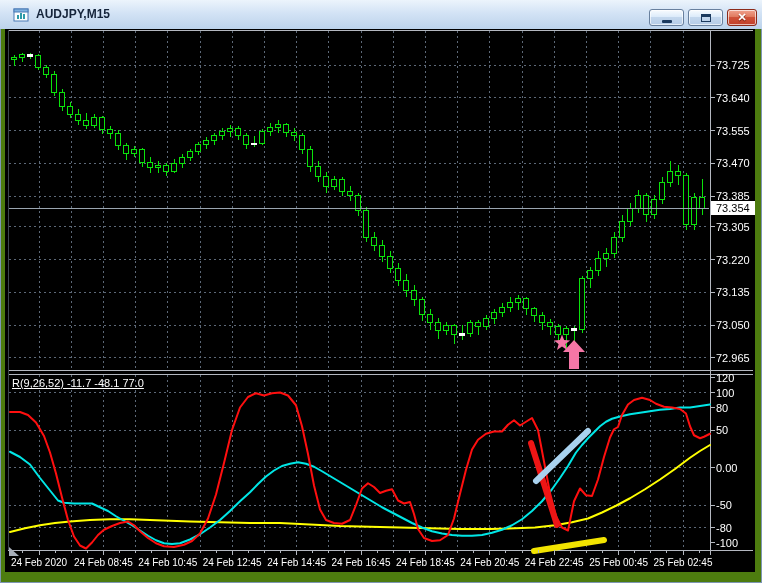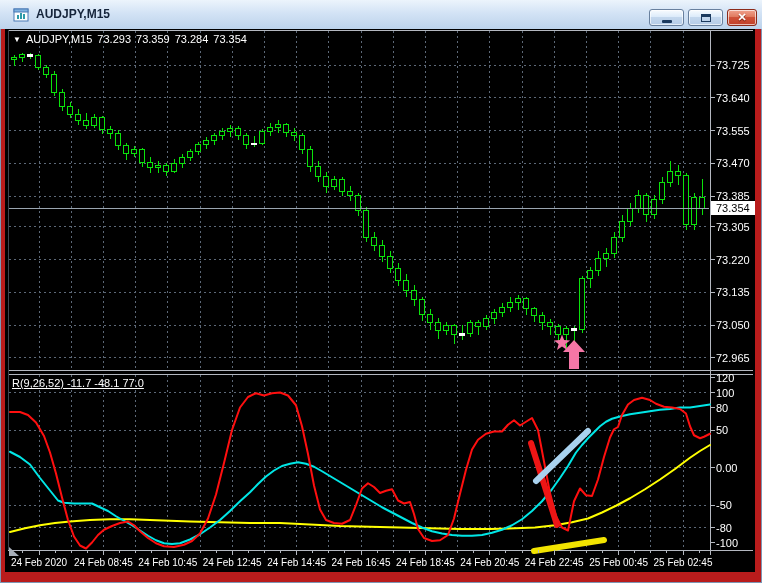--- a/index.html
+++ b/index.html
@@ -1,18 +1,18 @@
 <!DOCTYPE html>
 <html><head>
 <meta charset="utf-8">
 <style>
   html,body{margin:0;padding:0;background:#9db8d6;}
   *{box-sizing:border-box;}
   body{width:762px;height:583px;font-family:"Liberation Sans",sans-serif;}
-  .window{position:absolute;left:0;top:0;width:762px;height:583px;background:#b91c1c;
+  .window{position:absolute;left:0;top:0;width:762px;height:583px;background:#4d7c0f;
           box-shadow:inset 0 0 0 1px #7e97b5;}
   .titlebar{position:absolute;left:0;top:0;width:762px;height:29px;
             background:linear-gradient(#ecf4fc,#d3e3f5 45%,#bcd3ec);display:flex;align-items:center;}
   .app-icon{position:absolute;left:13px;top:7px;width:16px;height:16px;}
   .title{position:absolute;left:36px;top:7px;font-size:12px;font-weight:bold;color:#15243a;}
   .win-btns{position:absolute;right:5px;top:9px;display:flex;gap:4px;}
   .wbtn{height:17px;border:1px solid #68809e;border-radius:3px;display:flex;align-items:center;justify-content:center;
         box-shadow:inset 0 0 0 1px rgba(255,255,255,.65);cursor:default;}
   .wbtn.min,.wbtn.max{width:35px;background:linear-gradient(#f8fbfe,#dcebfa 45%,#c3d7ed 50%,#b5cce7);}
   .wbtn.close{width:30px;background:linear-gradient(#f0a28e,#e07a5f 45%,#cf5138 50%,#c0402a);border-color:#8c2b1a;}
@@ -437,18 +437,15 @@
           <text x="554.2" y="566" fill="#ffffff" font-size="10" text-anchor="middle">24 Feb 22:45</text>
           <line x1="618.6" y1="550" x2="618.6" y2="555" stroke="#b4b8c0" shape-rendering="crispEdges"></line>
           <text x="618.6" y="566" fill="#ffffff" font-size="10" text-anchor="middle">25 Feb 00:45</text>
           <line x1="683" y1="550" x2="683" y2="555" stroke="#b4b8c0" shape-rendering="crispEdges"></line>
           <text x="683" y="566" fill="#ffffff" font-size="10" text-anchor="middle">25 Feb 02:45</text>
         </g>
         <g>
           <polygon points="9,556 19,556 9,547" fill="#a8b0ba"></polygon>
         </g>
       </svg>
-    <div class="pane-label main">
-      <span class="dd">▼</span><span class="v">AUDJPY,M15</span><span class="v">73.293</span><span class="v">73.359</span><span class="v">73.284</span><span class="v">73.354</span>
-    </div>
     <div class="pane-label ind">R(9,26,52) -11.7 -48.1 77.0</div>
   </div>
 </div>
 
 </body></html>

